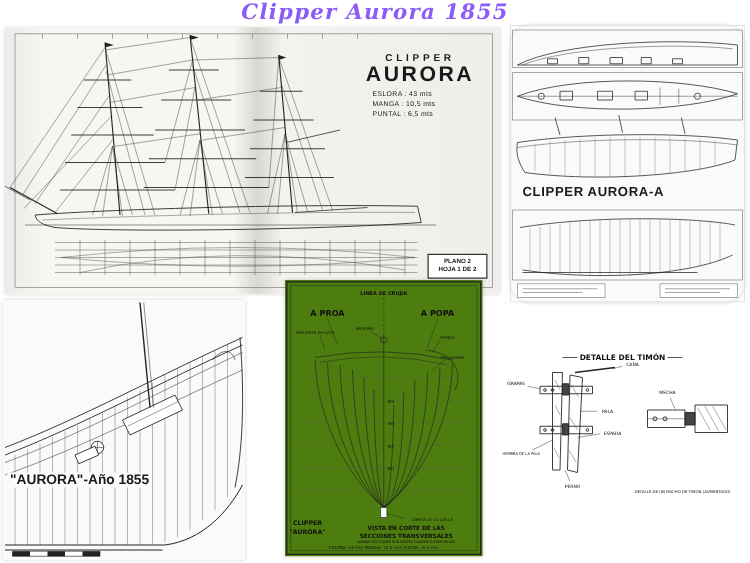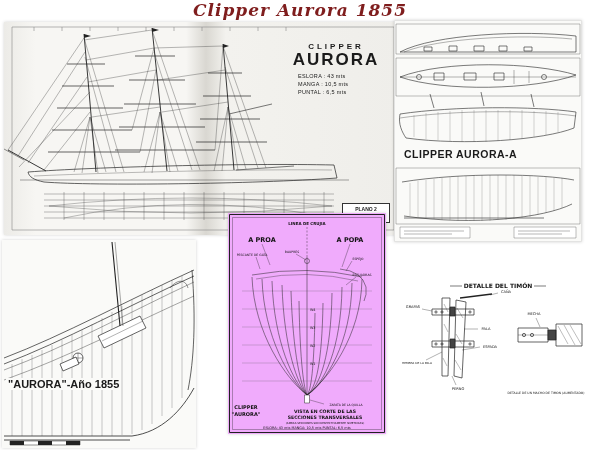--- a/index.html
+++ b/index.html
@@ -1,27 +1,27 @@
 <!DOCTYPE html>
 <html><head>
 <meta charset="utf-8">
 <style>
   html,body{margin:0;padding:0;background:#ffffff;}
   .canvas{position:relative;width:600px;height:450px;background:#ffffff;overflow:hidden;
           font-family:"Liberation Sans","DejaVu Sans",sans-serif;color:#1a1a1a;}
   .main-title{position:absolute;left:0;top:0;width:600px;height:20px;text-align:center;
           font-family:"DejaVu Serif",serif;font-style:italic;font-weight:bold;
-          font-size:17px;color:#7f1d1d;letter-spacing:1px;}
+          font-size:17px;color:#8b5cf6;letter-spacing:1px;}
   .panel{position:absolute;background:#fafaf8;box-shadow:0 0 3px rgba(0,0,0,.18);}
   .panel svg{display:block;}
   #panel-elevation{left:4px;top:22px;width:396px;height:213px;
      background:linear-gradient(90deg,#ecebe7 0%,#f7f6f3 8%,#f7f6f3 46%,#d9d7d1 51%,#f3f2ee 56%,#efeeea 100%);}
-  #panel-deck{left:394px;top:20px;width:188px;height:222px;}
+  #panel-deck{left:408px;top:20px;width:188px;height:222px;border-radius:17px;}
   #panel-stern{left:2px;top:240px;width:194px;height:208px;}
-  #panel-body{left:228px;top:213px;width:158px;height:221px;background:#f0abfc;}
+  #panel-body{left:228px;top:224px;width:158px;height:221px;background:#4d7c0f;}
   #panel-rudder{left:400px;top:278px;width:196px;height:126px;background:#ffffff;box-shadow:none;}
   .title-block{position:absolute;right:12px;top:20px;width:104px;text-align:center;}
   .title-block .tb-small{font-size:8px;letter-spacing:3px;font-weight:bold;}
   .title-block .tb-big{font-size:17px;font-weight:bold;letter-spacing:2px;line-height:1.05;text-align:center;}
   .title-block .tb-specs{margin-top:3px;text-align:left;padding-left:14px;}
   .title-block .tb-specs div{font-size:5.5px;line-height:1.5;letter-spacing:.3px;}
   .plan-box{position:absolute;right:10px;bottom:12px;width:44px;border:1px solid #333;
             background:#fff;padding:2px 1px;text-align:center;}
   .plan-box div{font-size:5px;font-weight:bold;line-height:1.4;}
   .deck-title{position:absolute;left:10px;top:128px;font-size:10.5px;font-weight:bold;letter-spacing:.5px;}

